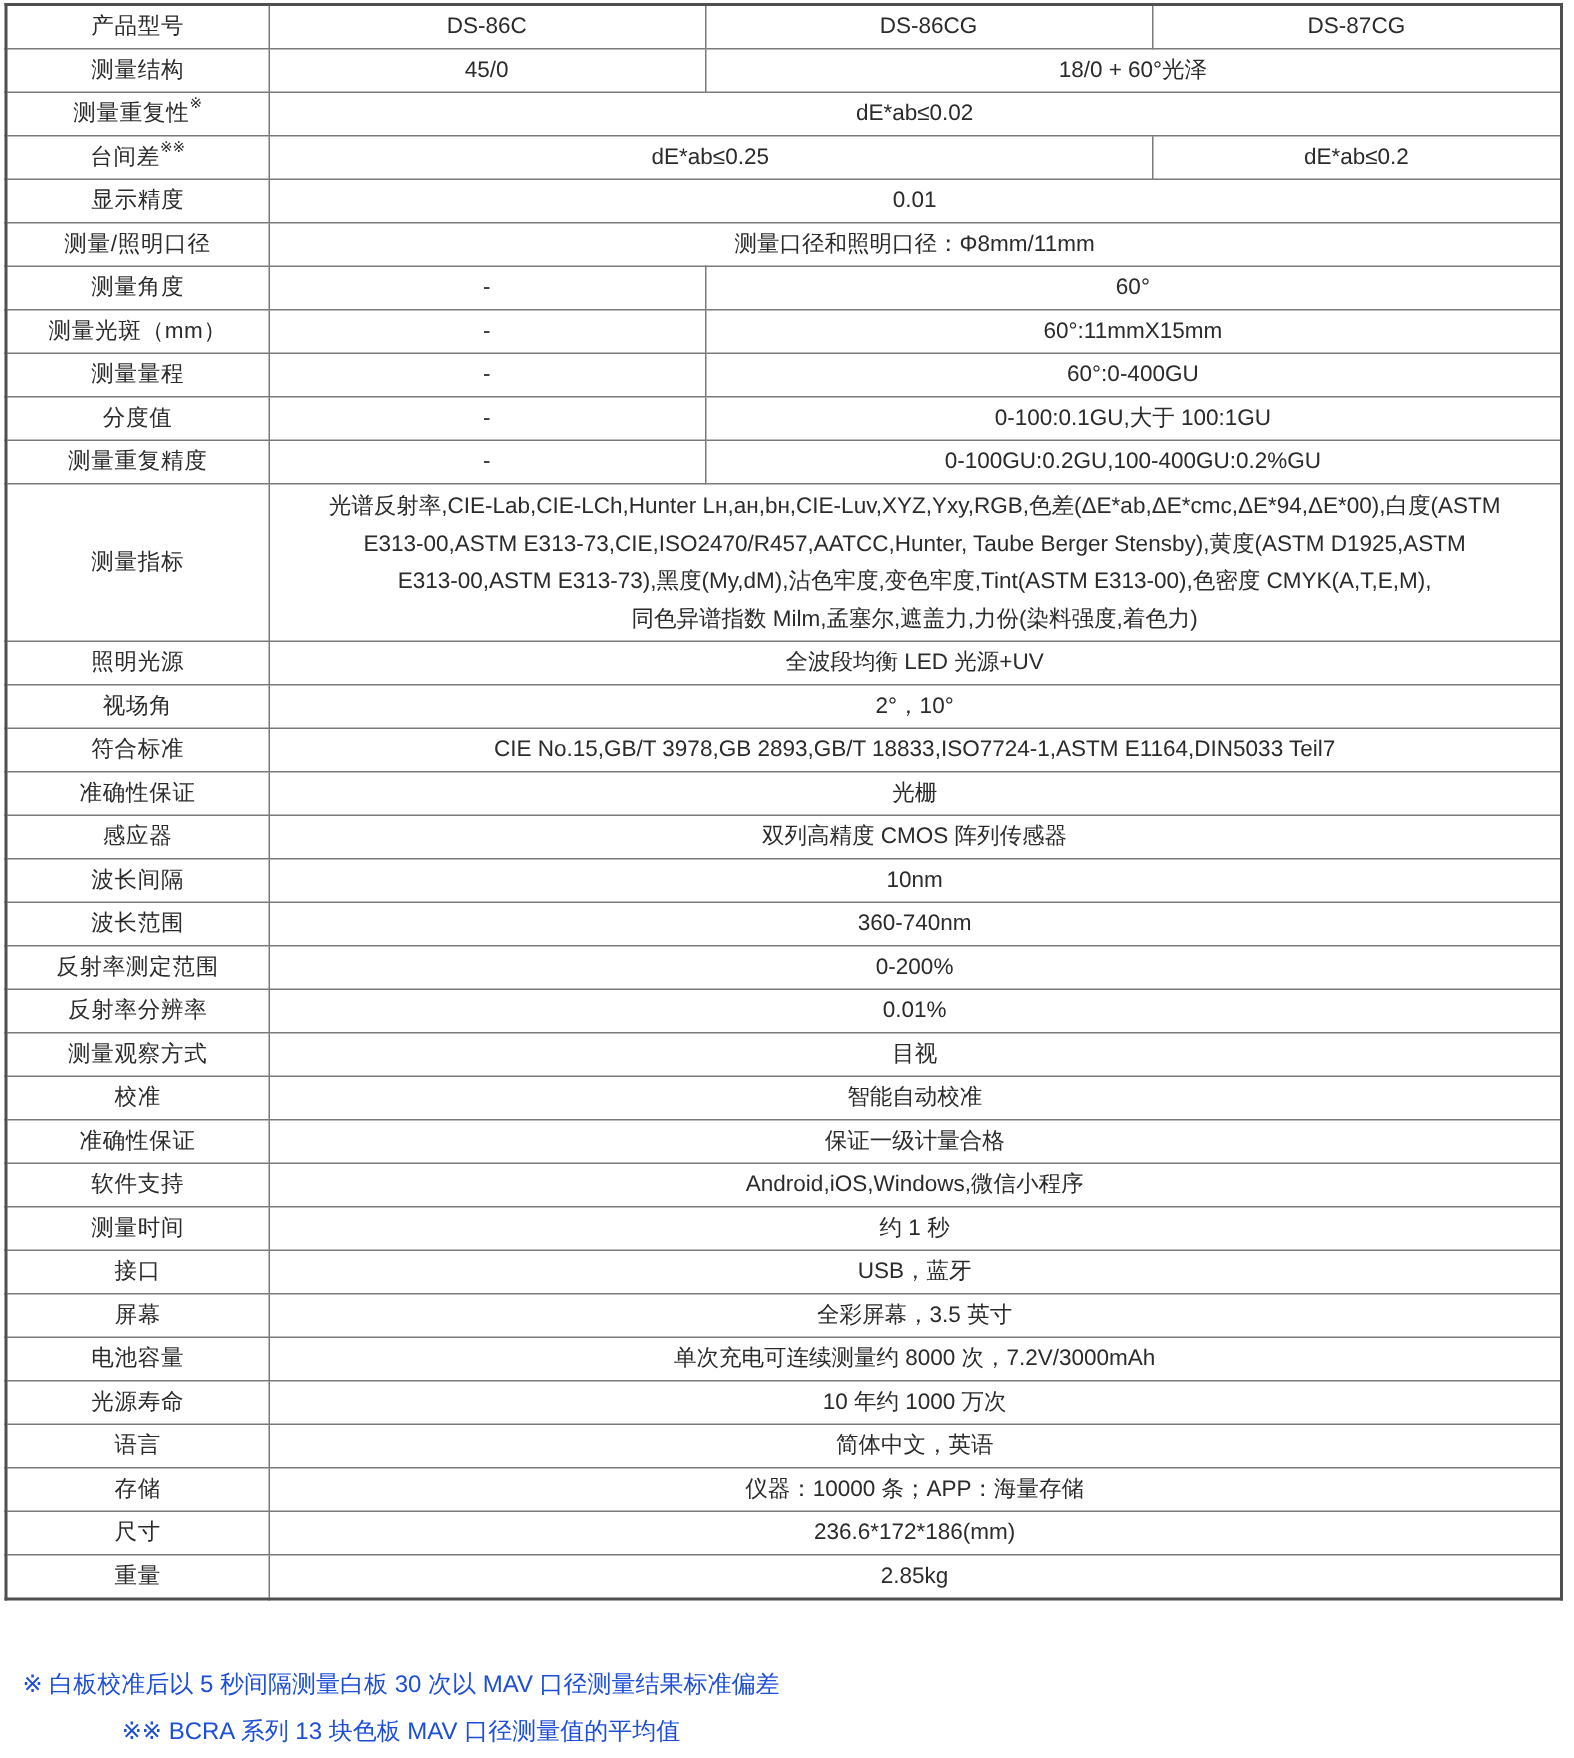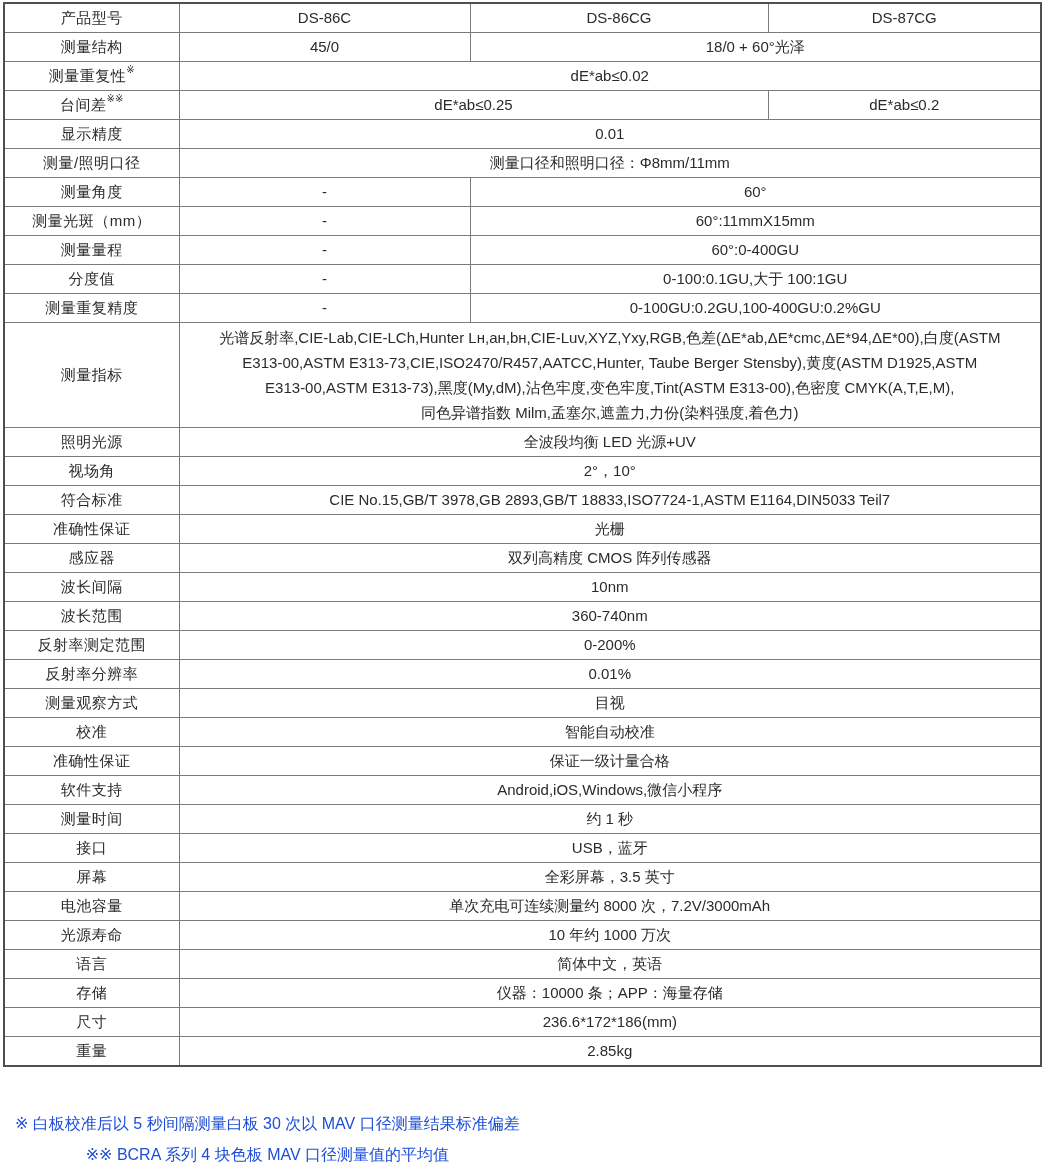--- a/index.html
+++ b/index.html
@@ -222,16 +222,16 @@
         </tr>
         <tr>
           <td class="label-cell"><span>重量</span></td>
           <td colspan="3">2.85kg</td>
         </tr>
       </tbody>
   </table>
 
   <div class="footnotes">
     <div class="footnote-line">※ 白板校准后以 5 秒间隔测量白板 30 次以 MAV 口径测量结果标准偏差</div>
-    <div class="footnote-line">※※ BCRA 系列 4 块色板 MAV 口径测量值的平均值</div>
+    <div class="footnote-line">※※ BCRA 系列 13 块色板 MAV 口径测量值的平均值</div>
   </div>
 
 </div>
 
 </body></html>

